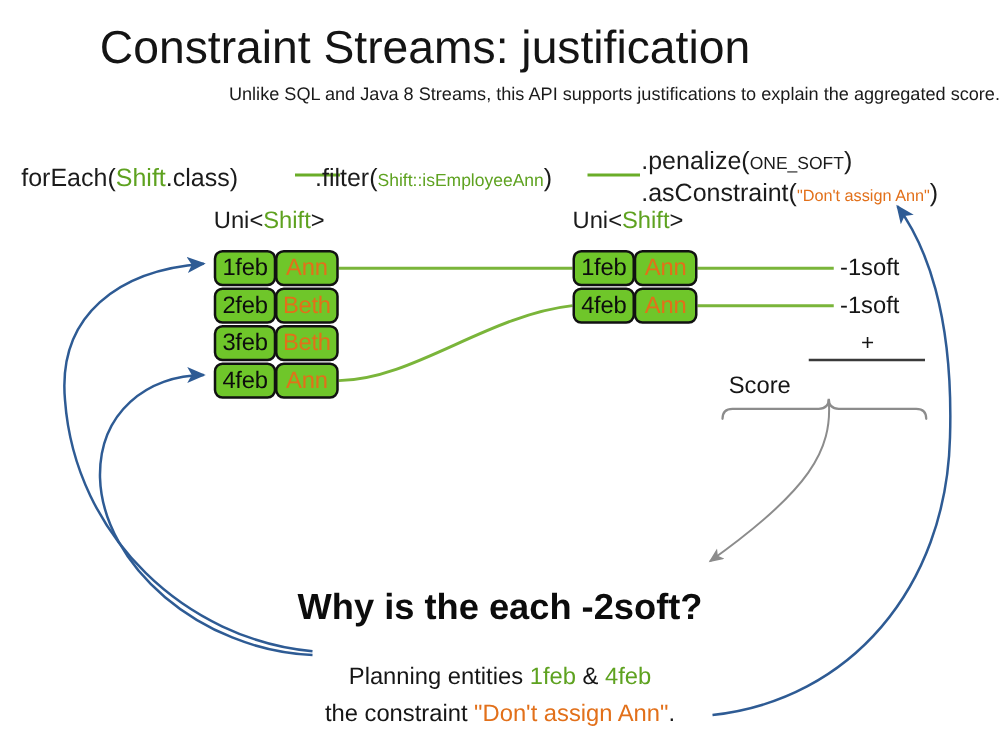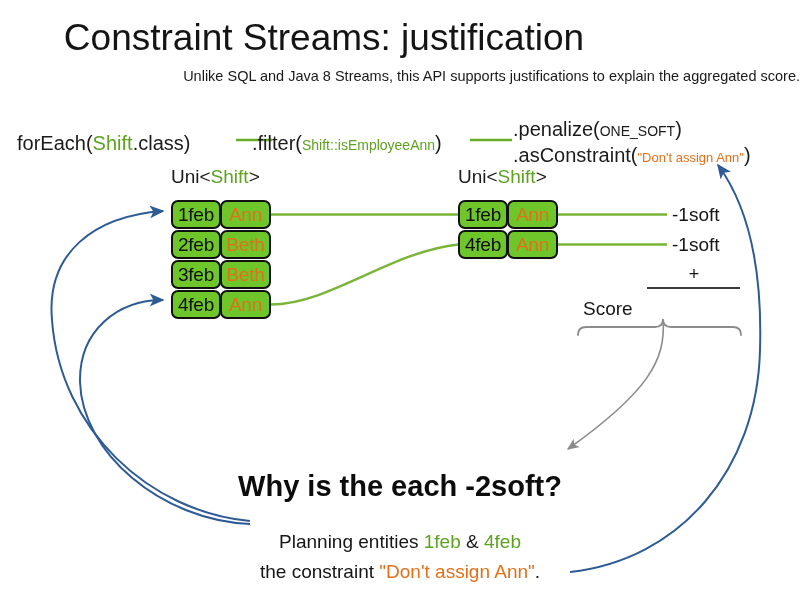--- a/index.html
+++ b/index.html
@@ -30,20 +30,21 @@
     position: absolute;
     left: 0;
     top: 16px;
     width: 648px;
     text-align: center;
     font-size: 37px;
     line-height: 44px;
     font-weight: normal;
     color: #141414;
     white-space: nowrap;
+    padding-left: 16px;
   }
   .subtitle {
     position: absolute;
     left: 0;
     top: 66px;
     width: 800px;
     text-align: right;
     font-size: 14.5px;
     line-height: 20px;
     color: #1a1a1a;

